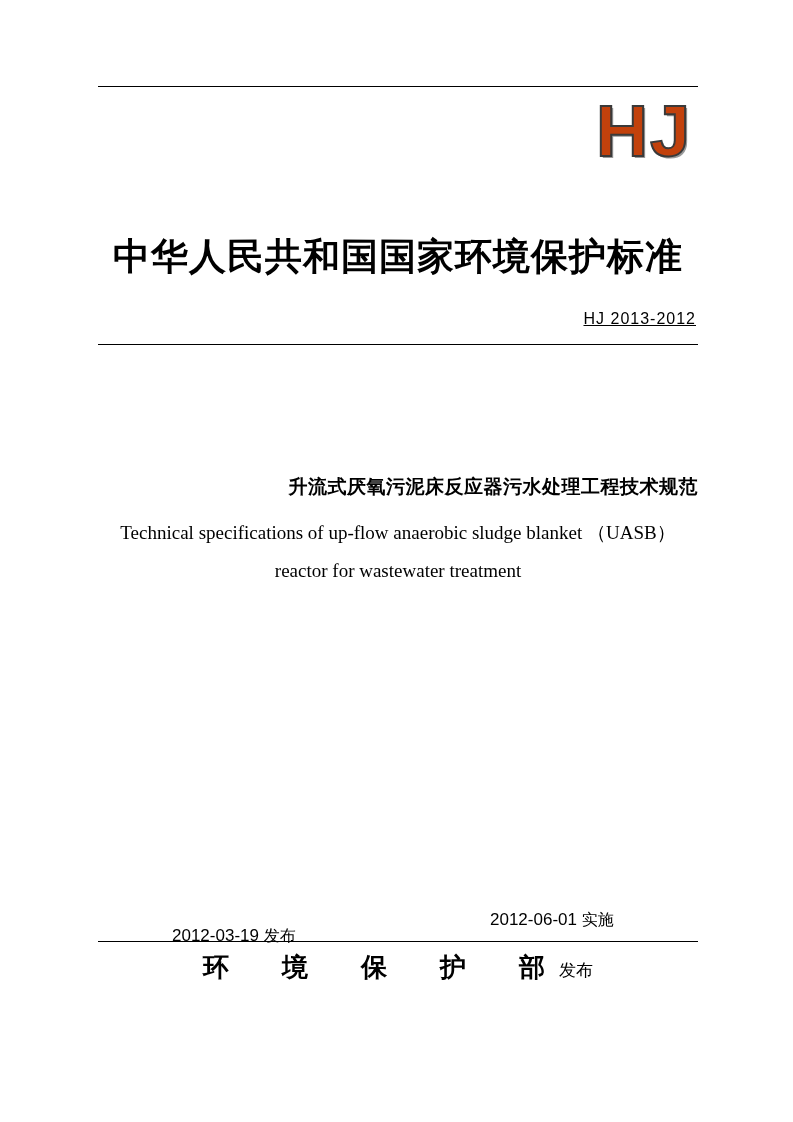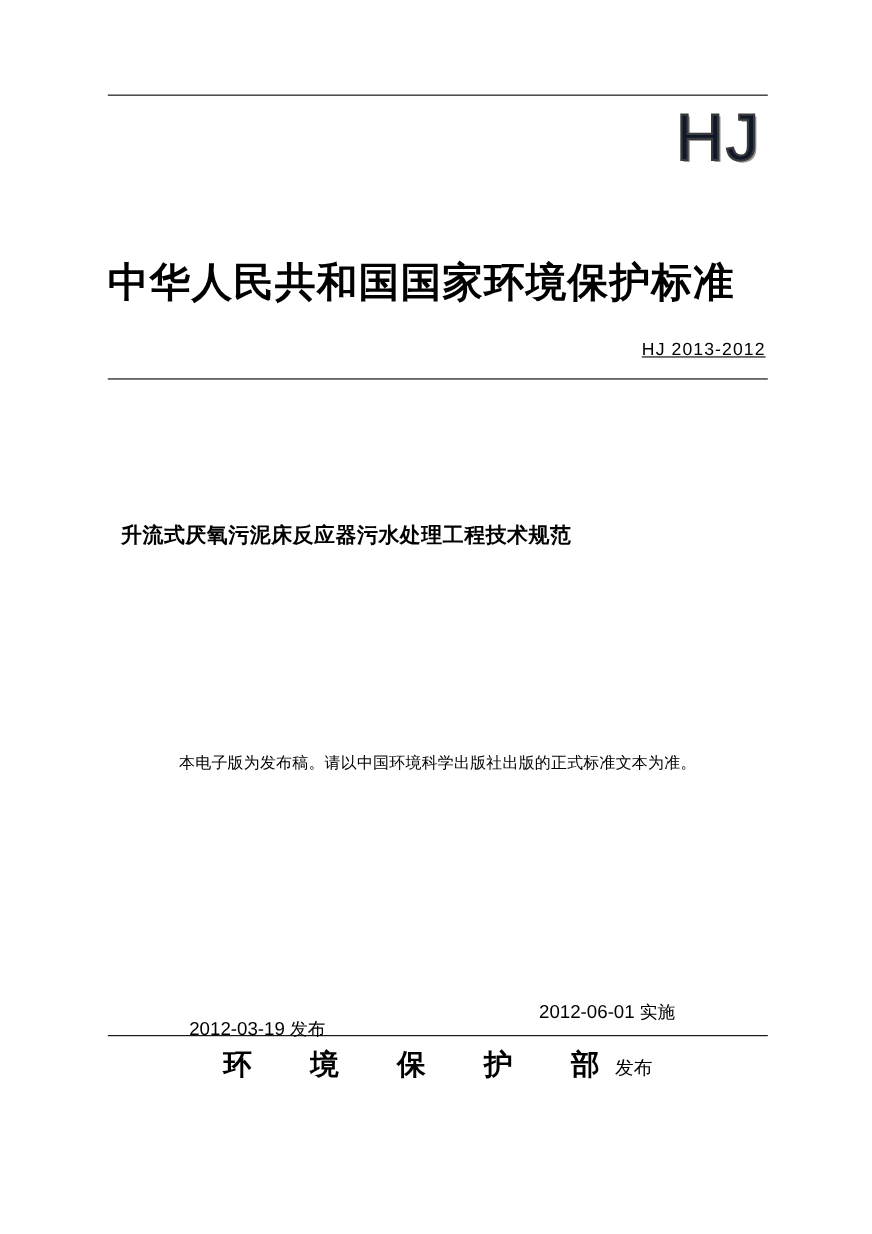--- a/index.html
+++ b/index.html
@@ -41,38 +41,38 @@
   
   .hj-wrap {
     position: absolute;
     right: 0;
     top: 95px;
     width: 300px;
     text-align: right;
   }
   .hj-logo {
     font-family: "Liberation Sans", sans-serif;
-    font-size: 60px;
-    font-weight: normal;
+    font-size: 72px;
+    font-weight: bold;
     letter-spacing: 2px;
     line-height: 1;
-    color: #0f172a;
+    color: #c2410c;
     -webkit-text-stroke: 2px #3a3a3a;
     text-shadow: 2px 2px 0 #9a9a9a;
     display: inline-block;
     padding-right: 6px;
   }
 
   
   .nat-title {
     position: absolute;
     left: 0;
     top: 232px;
     width: 600px;
-    text-align: left;
+    text-align: center;
     font-family: "DejaVu Serif", serif;
     font-size: 37px;
     font-weight: bold;
     letter-spacing: 1px;
     white-space: nowrap;
   }
 
   
   .std-number {
     position: absolute;
@@ -89,24 +89,24 @@
     left: 0;
     top: 344px;
     width: 600px;
     height: 1px;
     background: #000000;
   }
 
   
   .doc-title-cn {
     position: absolute;
-    left: 12px;
+    left: 0;
     top: 474px;
     width: 600px;
-    text-align: left;
+    text-align: right;
     font-family: "DejaVu Serif", serif;
     font-size: 19px;
     font-weight: bold;
     letter-spacing: 0.5px;
     white-space: nowrap;
   }
 
   
   .doc-title-en {
     position: absolute;
@@ -204,23 +204,24 @@
 
     <div class="nat-title">中华人民共和国国家环境保护标准</div>
 
     <div class="std-number">HJ 2013-2012</div>
 
     <div class="rule-under-title"></div>
 
     <div class="doc-title-cn">升流式厌氧污泥床反应器污水处理工程技术规范</div>
 
     <div class="doc-title-en">
-    </div>
-
-    <div class="note">本电子版为发布稿。请以中国环境科学出版社出版的正式标准文本为准。</div>
+      <span class="line1">Technical specifications of up-flow anaerobic sludge blanket （UASB）</span>
+      <span class="line2">reactor for wastewater treatment</span>
+    </div>
+
 
     <div class="dates">
       <div class="issue">
         <span>2012-03-19</span>
         <span class="cn">发布</span>
       </div>
       <div class="effective">
         <span>2012-06-01</span>
         <span class="cn">实施</span>
       </div>

